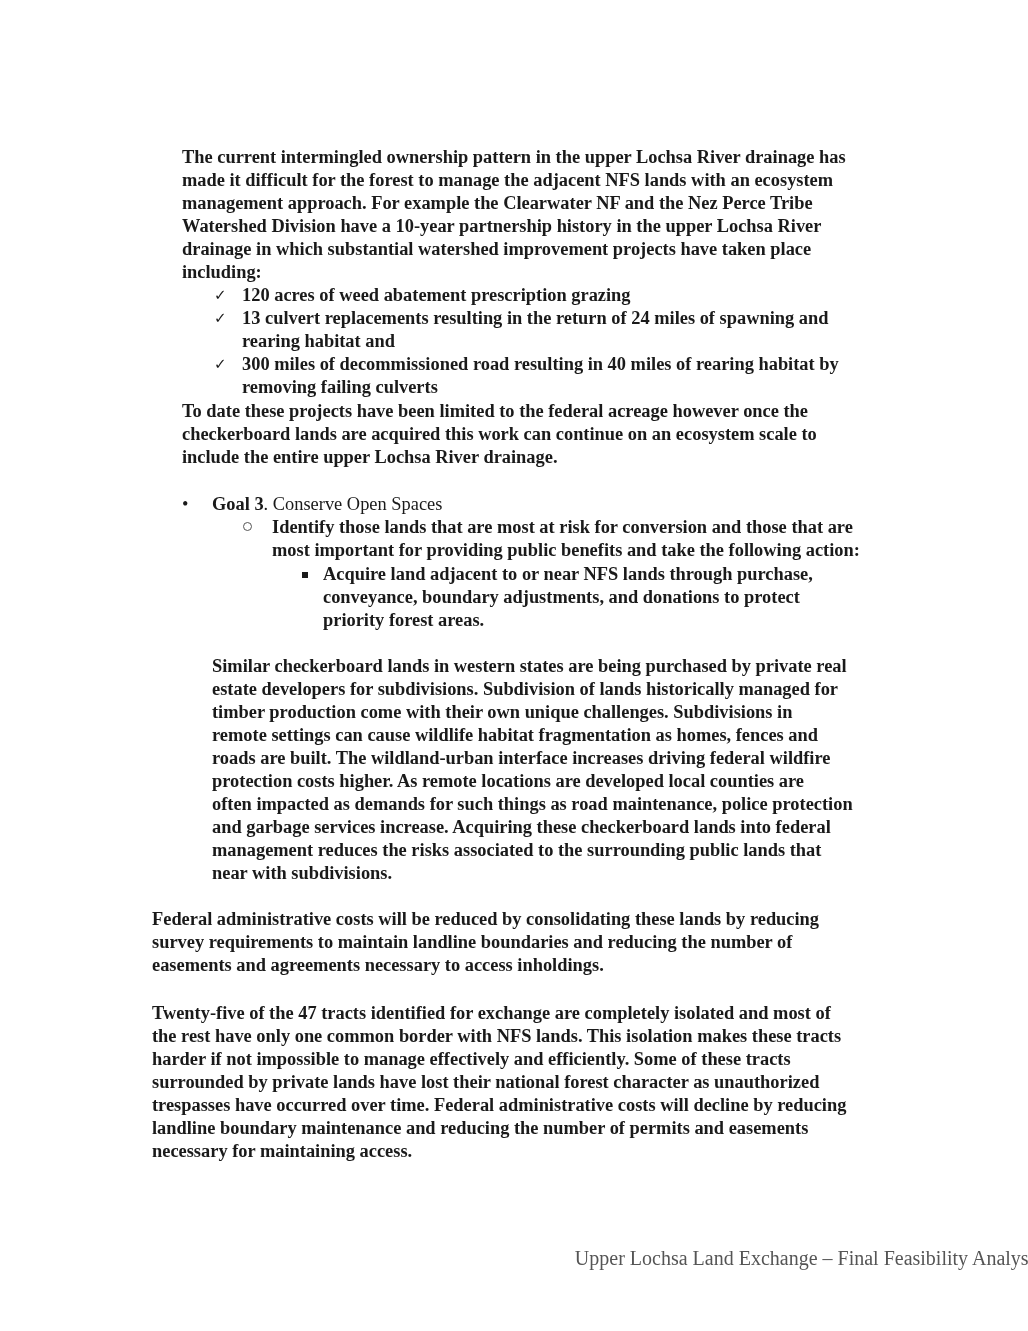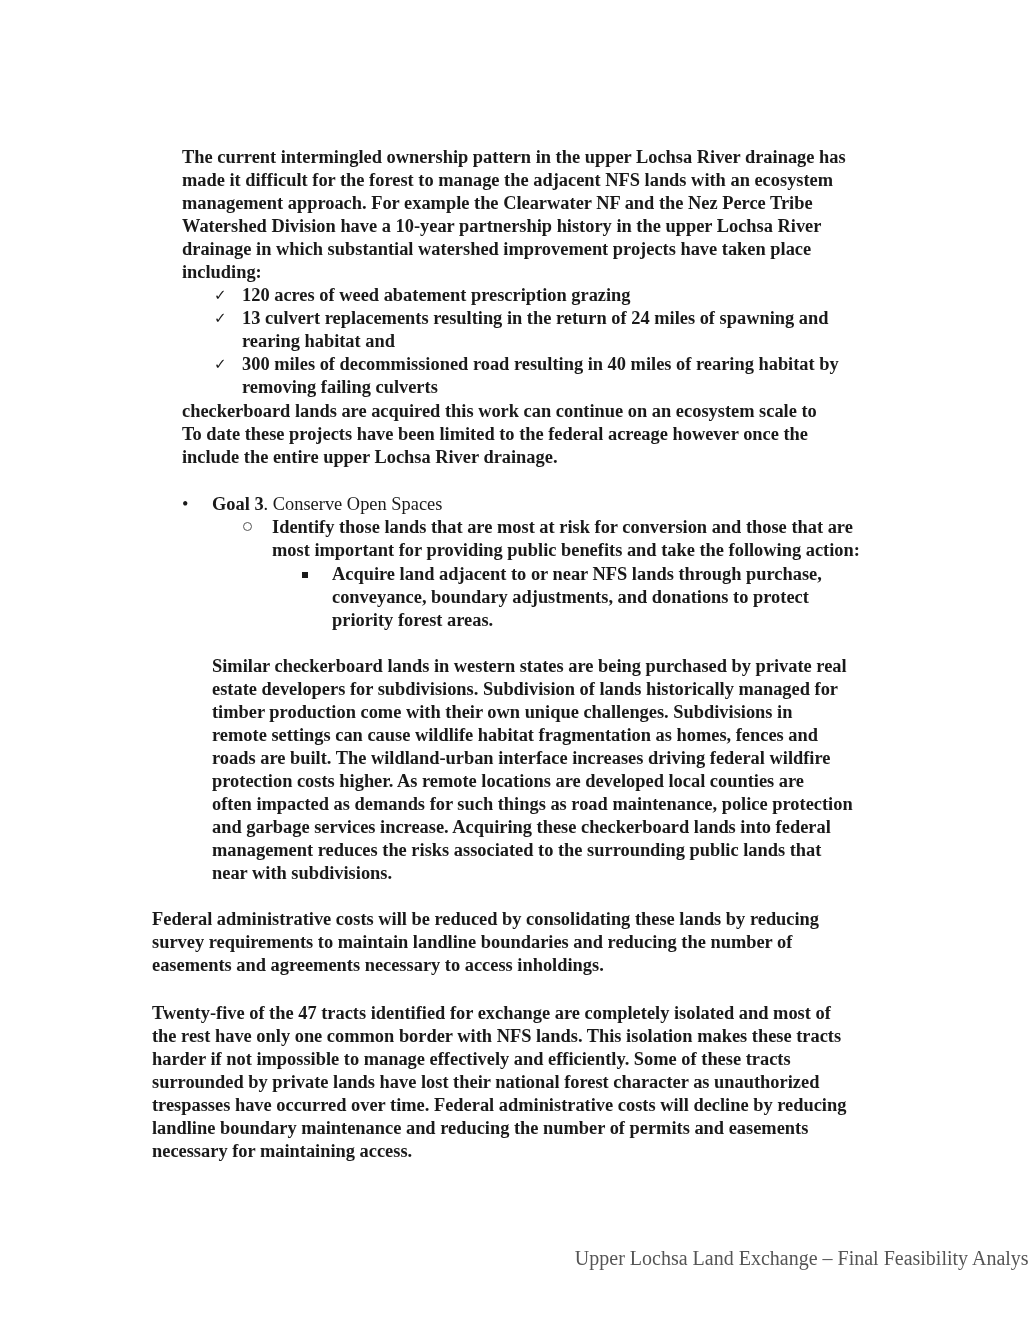--- a/index.html
+++ b/index.html
@@ -16,21 +16,21 @@
   .check-mark { position: absolute; left: 0; top: 0; font-family: "DejaVu Sans", sans-serif; font-size: 15px; }
   #para2 { left: 182px; top: 400px; }
   #goal { left: 182px; top: 493px; }
   .bullet-dot { position: absolute; left: 0; top: 0; }
   #goal-text { position: absolute; left: 30px; top: 0; white-space: nowrap; }
   #subgoal { left: 243px; top: 516px; }
   .circle-bullet { position: absolute; left: 0; top: 6px; width: 7px; height: 7px; border: 1px solid #555; border-radius: 50%; }
   #subgoal-text { position: absolute; left: 29px; top: 0; }
   #action { left: 302px; top: 563px; }
   .square-bullet { position: absolute; left: 0; top: 9px; width: 6px; height: 6px; background: #1a1a1a; }
-  #action-text { position: absolute; left: 30px; top: 0; }
+  #action-text { position: absolute; left: 21px; top: 0; }
   #para3 { left: 212px; top: 655px; }
   #para4 { left: 152px; top: 908px; }
   #para5 { left: 152px; top: 1002px; }
   #footer { position: absolute; left: 0; width: 1028px; top: 1247px; text-align: right; font-size: 20px; color: #555; padding-left: 14px; }
   b { font-weight: bold; }
 </style>
 </head>
 <body>
 
 <div class="page">
@@ -55,22 +55,22 @@
       <span class="ln">rearing habitat and</span>
     </div>
     <div class="check-item">
       <span class="check-mark">✓</span>
       <span class="ln">300 miles of decommissioned road resulting in 40 miles of rearing habitat by</span>
       <span class="ln">removing failing culverts</span>
     </div>
   </div>
 
   <div class="line-block" id="para2">
+    <span class="ln">To date these projects have been limited to the federal acreage however once the</span>
     <span class="ln">checkerboard lands are acquired this work can continue on an ecosystem scale to</span>
-    <span class="ln">To date these projects have been limited to the federal acreage however once the</span>
     <span class="ln">include the entire upper Lochsa River drainage.</span>
   </div>
 
   <div class="line-block" id="goal" style="width:700px;height:23px;">
     <span class="bullet-dot">•</span>
     <span id="goal-text"><b>Goal 3</b><span>. Conserve Open Spaces</span></span>
   </div>
 
   <div class="line-block" id="subgoal" style="width:660px;height:46px;">
     <span class="circle-bullet"></span>

